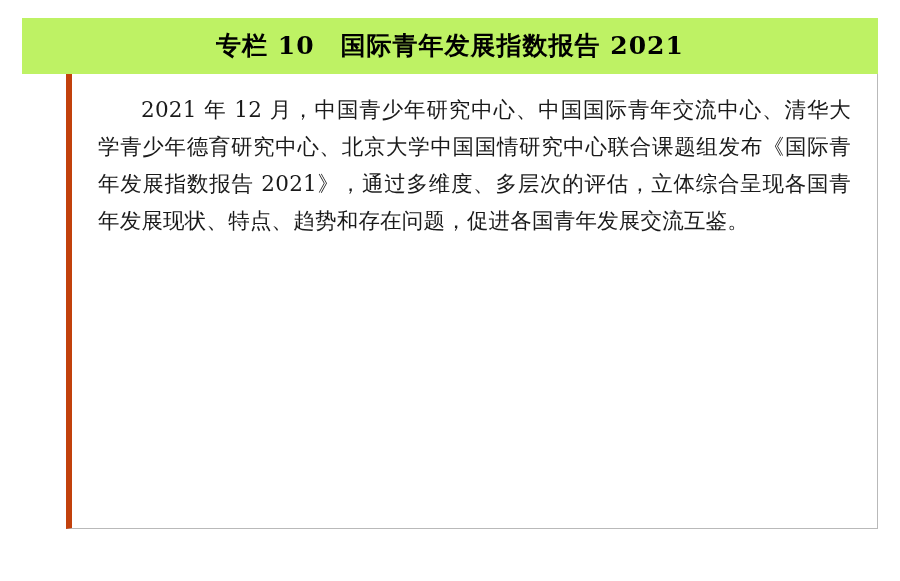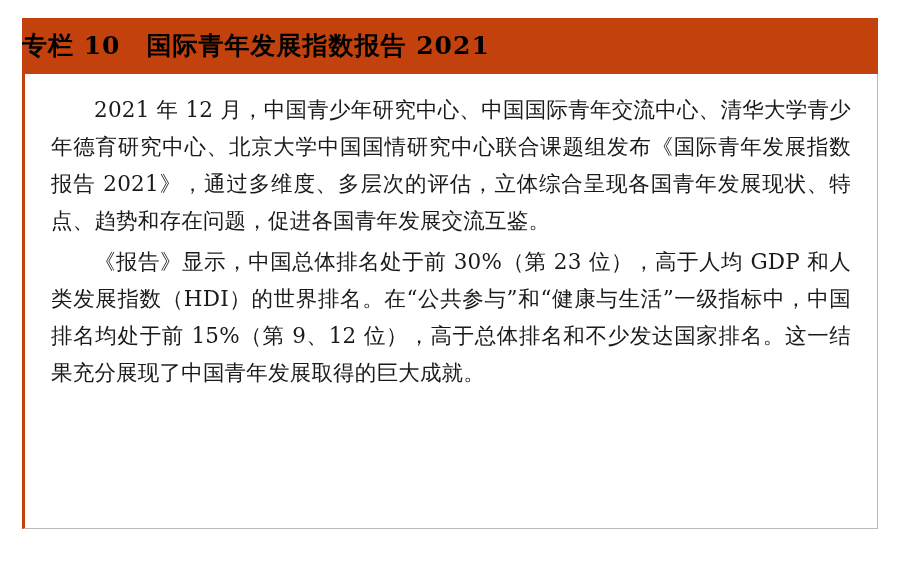--- a/index.html
+++ b/index.html
@@ -16,41 +16,42 @@
   }
   .page {
     position: relative;
     width: 900px;
     height: 581px;
     box-sizing: border-box;
     padding: 18px 22px 0 22px;
     background: #ffffff;
   }
   .box-title {
-    background: #c2410c;
+    background: #bef264;
     color: #000000;
-    text-align: left;
+    text-align: center;
     font-weight: bold;
     font-size: 25px;
     letter-spacing: 1px;
     padding: 11px 0 12px 0;
     border: 0;
     font-family: "DejaVu Serif", "Liberation Serif", serif;
   }
   .box-title .gap {
     display: inline-block;
     width: 26px;
   }
   .body-wrap {
-    border-left: 3px solid #c2410c;
+    border-left: 6px solid #c2410c;
     border-right: 1px solid #b9b9b9;
     border-bottom: 1px solid #b9b9b9;
     padding: 18px 26px 18px 26px;
     min-height: 455px;
     box-sizing: border-box;
+    margin-left: 44px;
   }
   p.para {
     margin: 0 0 4px 0;
     font-size: 21.5px;
     line-height: 1.72;
     text-align: justify;
     text-justify: inter-ideograph;
     text-indent: 2em;
     letter-spacing: 0.2px;
     font-family: "DejaVu Serif", "Liberation Serif", serif;
@@ -63,16 +64,15 @@
 <body>
 
 <div class="page">
 
   <div class="box-title">
     <span>专栏 10</span><span class="gap"></span><span>国际青年发展指数报告 2021</span>
   </div>
 
   <div class="body-wrap">
     <p class="para">2021 年 12 月，中国青少年研究中心、中国国际青年交流中心、清华大学青少年德育研究中心、北京大学中国国情研究中心联合课题组发布《国际青年发展指数报告 2021》，通过多维度、多层次的评估，立体综合呈现各国青年发展现状、特点、趋势和存在问题，促进各国青年发展交流互鉴。</p>
-    <p class="para">《报告》显示，中国总体排名处于前 30%（第 23 位），高于人均 GDP 和人类发展指数（HDI）的世界排名。在“公共参与”和“健康与生活”一级指标中，中国排名均处于前 15%（第 9、12 位），高于总体排名和不少发达国家排名。这一结果充分展现了中国青年发展取得的巨大成就。</p>
   </div>
 
 </div>
 
 </body></html>

